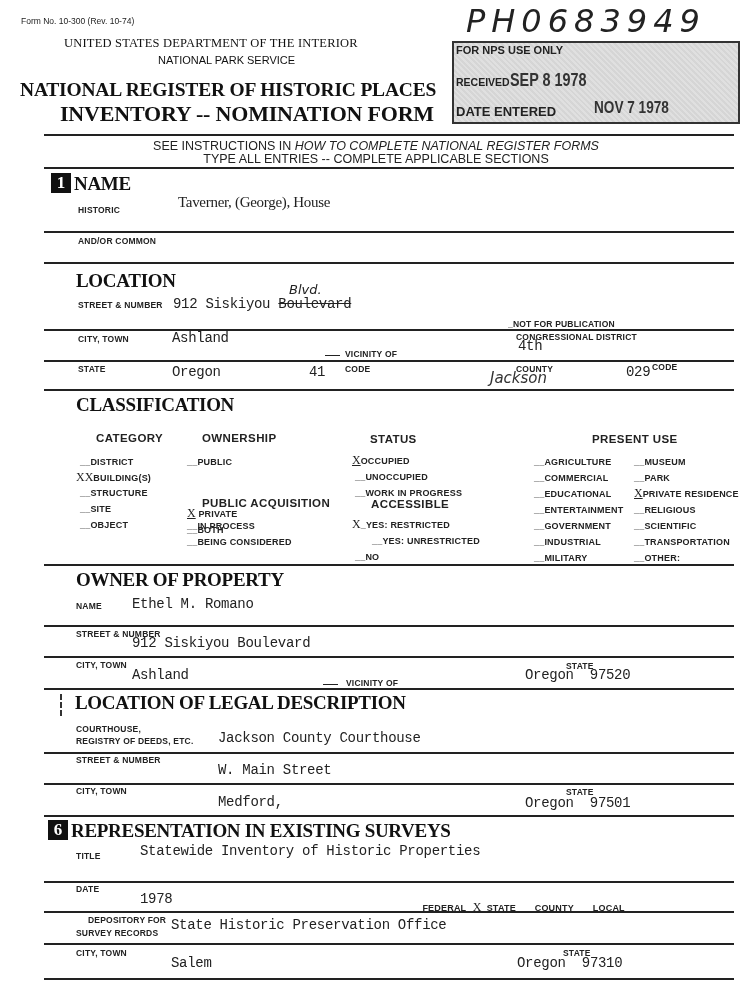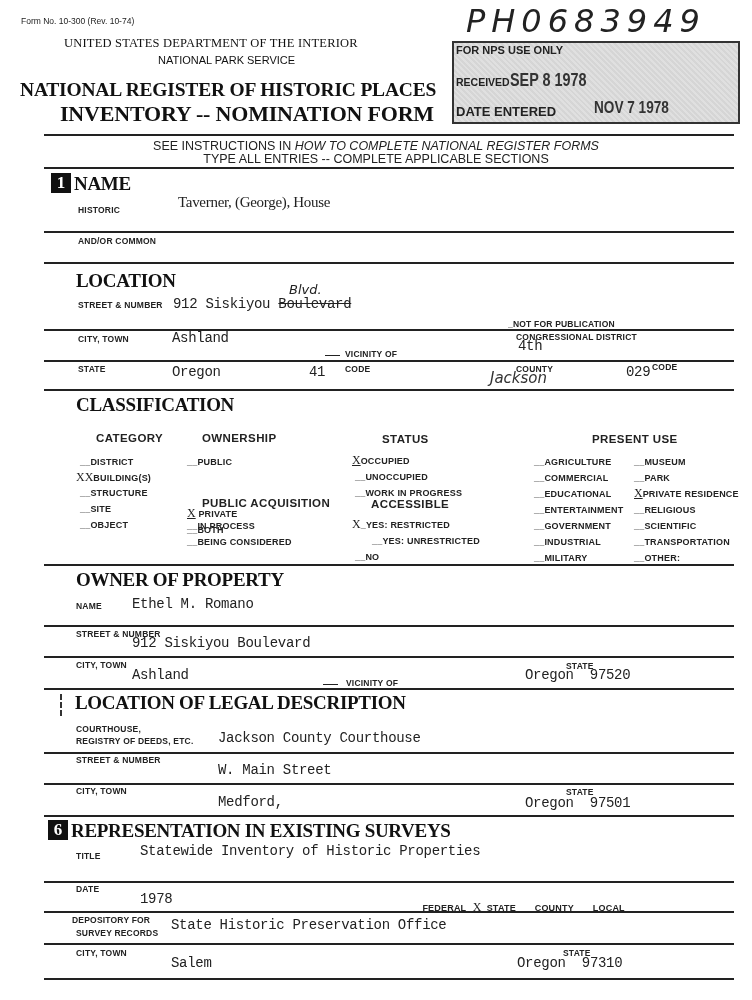--- a/index.html
+++ b/index.html
@@ -99,21 +99,21 @@
   <div style="height:16px;"><span class="opt">__</span><span class="opt">PUBLIC</span></div>
   <div style="height:16px;margin-top:36px;"><span class="mark" style="text-decoration:underline;">X</span><span class="opt">&nbsp;</span><span class="opt">PRIVATE</span></div>
   <div style="height:16px;"><span class="opt">__</span><span class="opt">BOTH</span></div>
 </div>
 <div class="abs col-head" style="left:202px;top:497px;">PUBLIC ACQUISITION</div>
 <div class="abs" style="left:187px;top:515px;">
   <div style="height:16px;"><span class="opt">__</span><span class="opt">IN PROCESS</span></div>
   <div style="height:16px;"><span class="opt">__</span><span class="opt">BEING CONSIDERED</span></div>
 </div>
 
-<div class="abs col-head" style="left:370px;top:433px;margin-left:12px;">STATUS</div>
+<div class="abs col-head" style="left:370px;top:433px;">STATUS</div>
 <div class="abs" style="left:352px;top:450px;">
   <div style="height:16px;"><span class="mark" style="text-decoration:underline;">X</span><span class="opt">OCCUPIED</span></div>
   <div style="height:16px;margin-left:3px;"><span class="opt">__</span><span class="opt">UNOCCUPIED</span></div>
   <div style="height:16px;margin-left:3px;"><span class="opt">__</span><span class="opt">WORK IN PROGRESS</span></div>
 </div>
 <div class="abs col-head" style="left:371px;top:498px;">ACCESSIBLE</div>
 <div class="abs" style="left:352px;top:514px;">
   <div style="height:16px;"><span class="mark">X</span><span class="opt">_</span><span class="opt">YES: RESTRICTED</span></div>
   <div style="height:16px;margin-left:20px;"><span class="opt">__</span><span class="opt">YES: UNRESTRICTED</span></div>
   <div style="height:16px;margin-left:3px;"><span class="opt">__</span><span class="opt">NO</span></div>
@@ -178,21 +178,21 @@
 <div class="rule" style="top:881px;"></div>
 <div class="abs lbl" style="left:76px;top:884px;">DATE</div>
 <div class="abs typed" style="left:140px;top:891px;">1978</div>
 <div class="abs" style="left:412px;top:897px;">
   <span><span class="opt">__</span><span class="opt">FEDERAL</span></span>
   <span style="margin-left:2px;"><span class="mark">X</span><span class="opt">_</span><span class="opt">STATE</span></span>
   <span style="margin-left:4px;"><span class="opt">__</span><span class="opt">COUNTY</span></span>
   <span style="margin-left:4px;"><span class="opt">__</span><span class="opt">LOCAL</span></span>
 </div>
 <div class="rule" style="top:911px;"></div>
-<div class="abs lbl" style="left:60px;top:915px;padding-left:12px;">DEPOSITORY FOR</div>
+<div class="abs lbl" style="left:76px;top:915px;padding-left:12px;">DEPOSITORY FOR</div>
 <div class="abs lbl" style="left:76px;top:928px;">SURVEY RECORDS</div>
 <div class="abs typed" style="left:171px;top:917px;">State Historic Preservation Office</div>
 <div class="rule" style="top:943px;"></div>
 <div class="abs lbl" style="left:76px;top:948px;">CITY, TOWN</div>
 <div class="abs typed" style="left:171px;top:955px;">Salem</div>
 <div class="abs lbl" style="left:563px;top:948px;">STATE</div>
 <div class="abs typed" style="left:517px;top:955px;white-space:pre;">Oregon  97310</div>
 <div class="rule" style="top:978px;"></div>
 
 </body></html>

